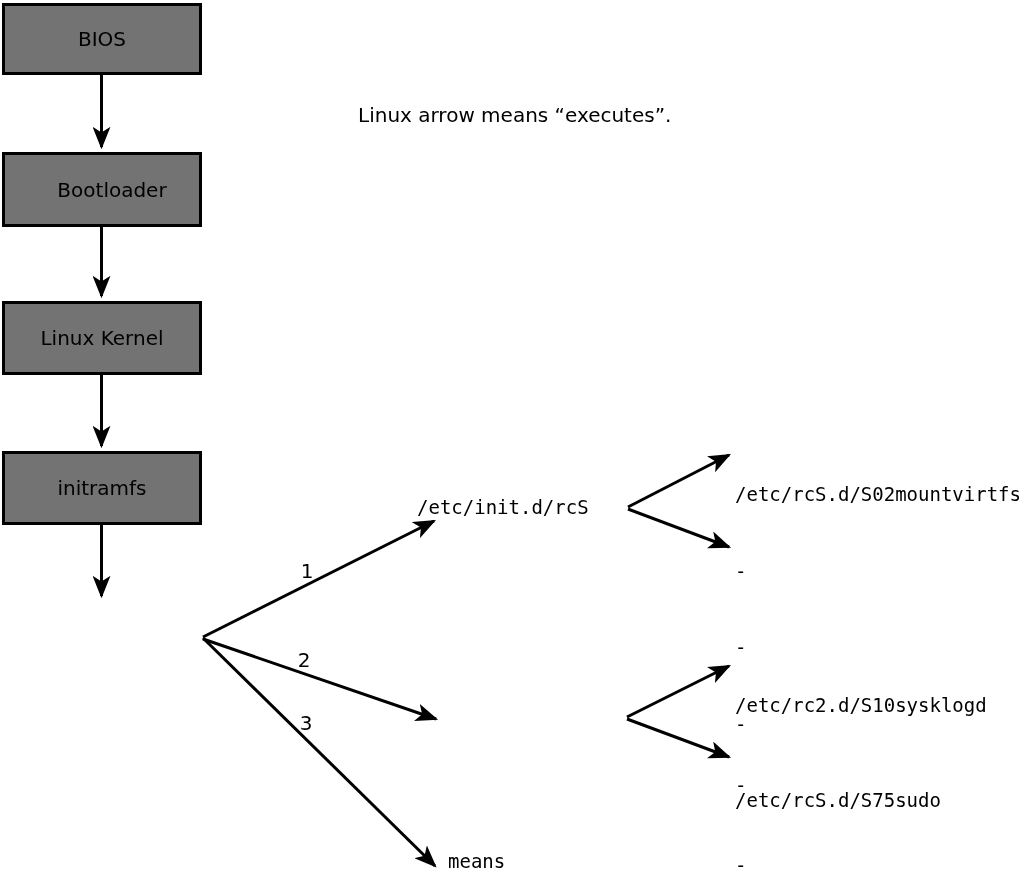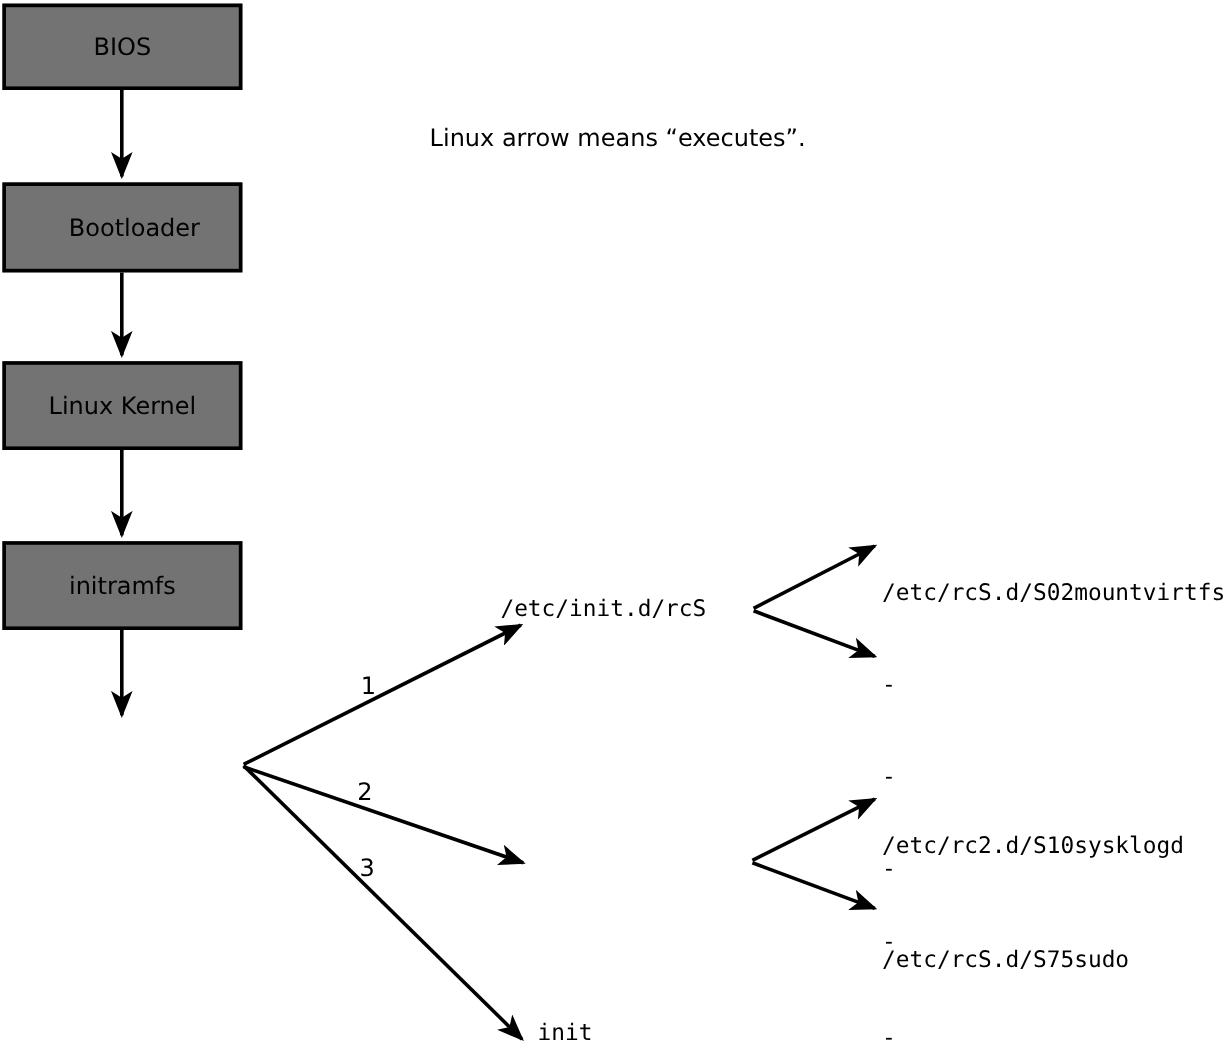--- a/index.html
+++ b/index.html
@@ -126,21 +126,21 @@
   </div>
   <div class="node node-kernel">
     <span>Linux Kernel</span>
   </div>
 
   <div class="order-label order-1">1</div>
   <div class="order-label order-2">2</div>
   <div class="order-label order-3">3</div>
 
   <div class="mono target-label label-rcs">/etc/init.d/rcS</div>
-  <div class="mono target-label label-getty">init</div>
+  <div class="mono target-label label-getty">means</div>
 
   <div class="mono script-list script-list-rcs">
     <div>/etc/rcS.d/S02mountvirtfs</div>
     <div>-</div>
     <div>-</div>
     <div>-</div>
     <div>/etc/rcS.d/S75sudo</div>
   </div>
 
   <div class="mono script-list script-list-rc2">

